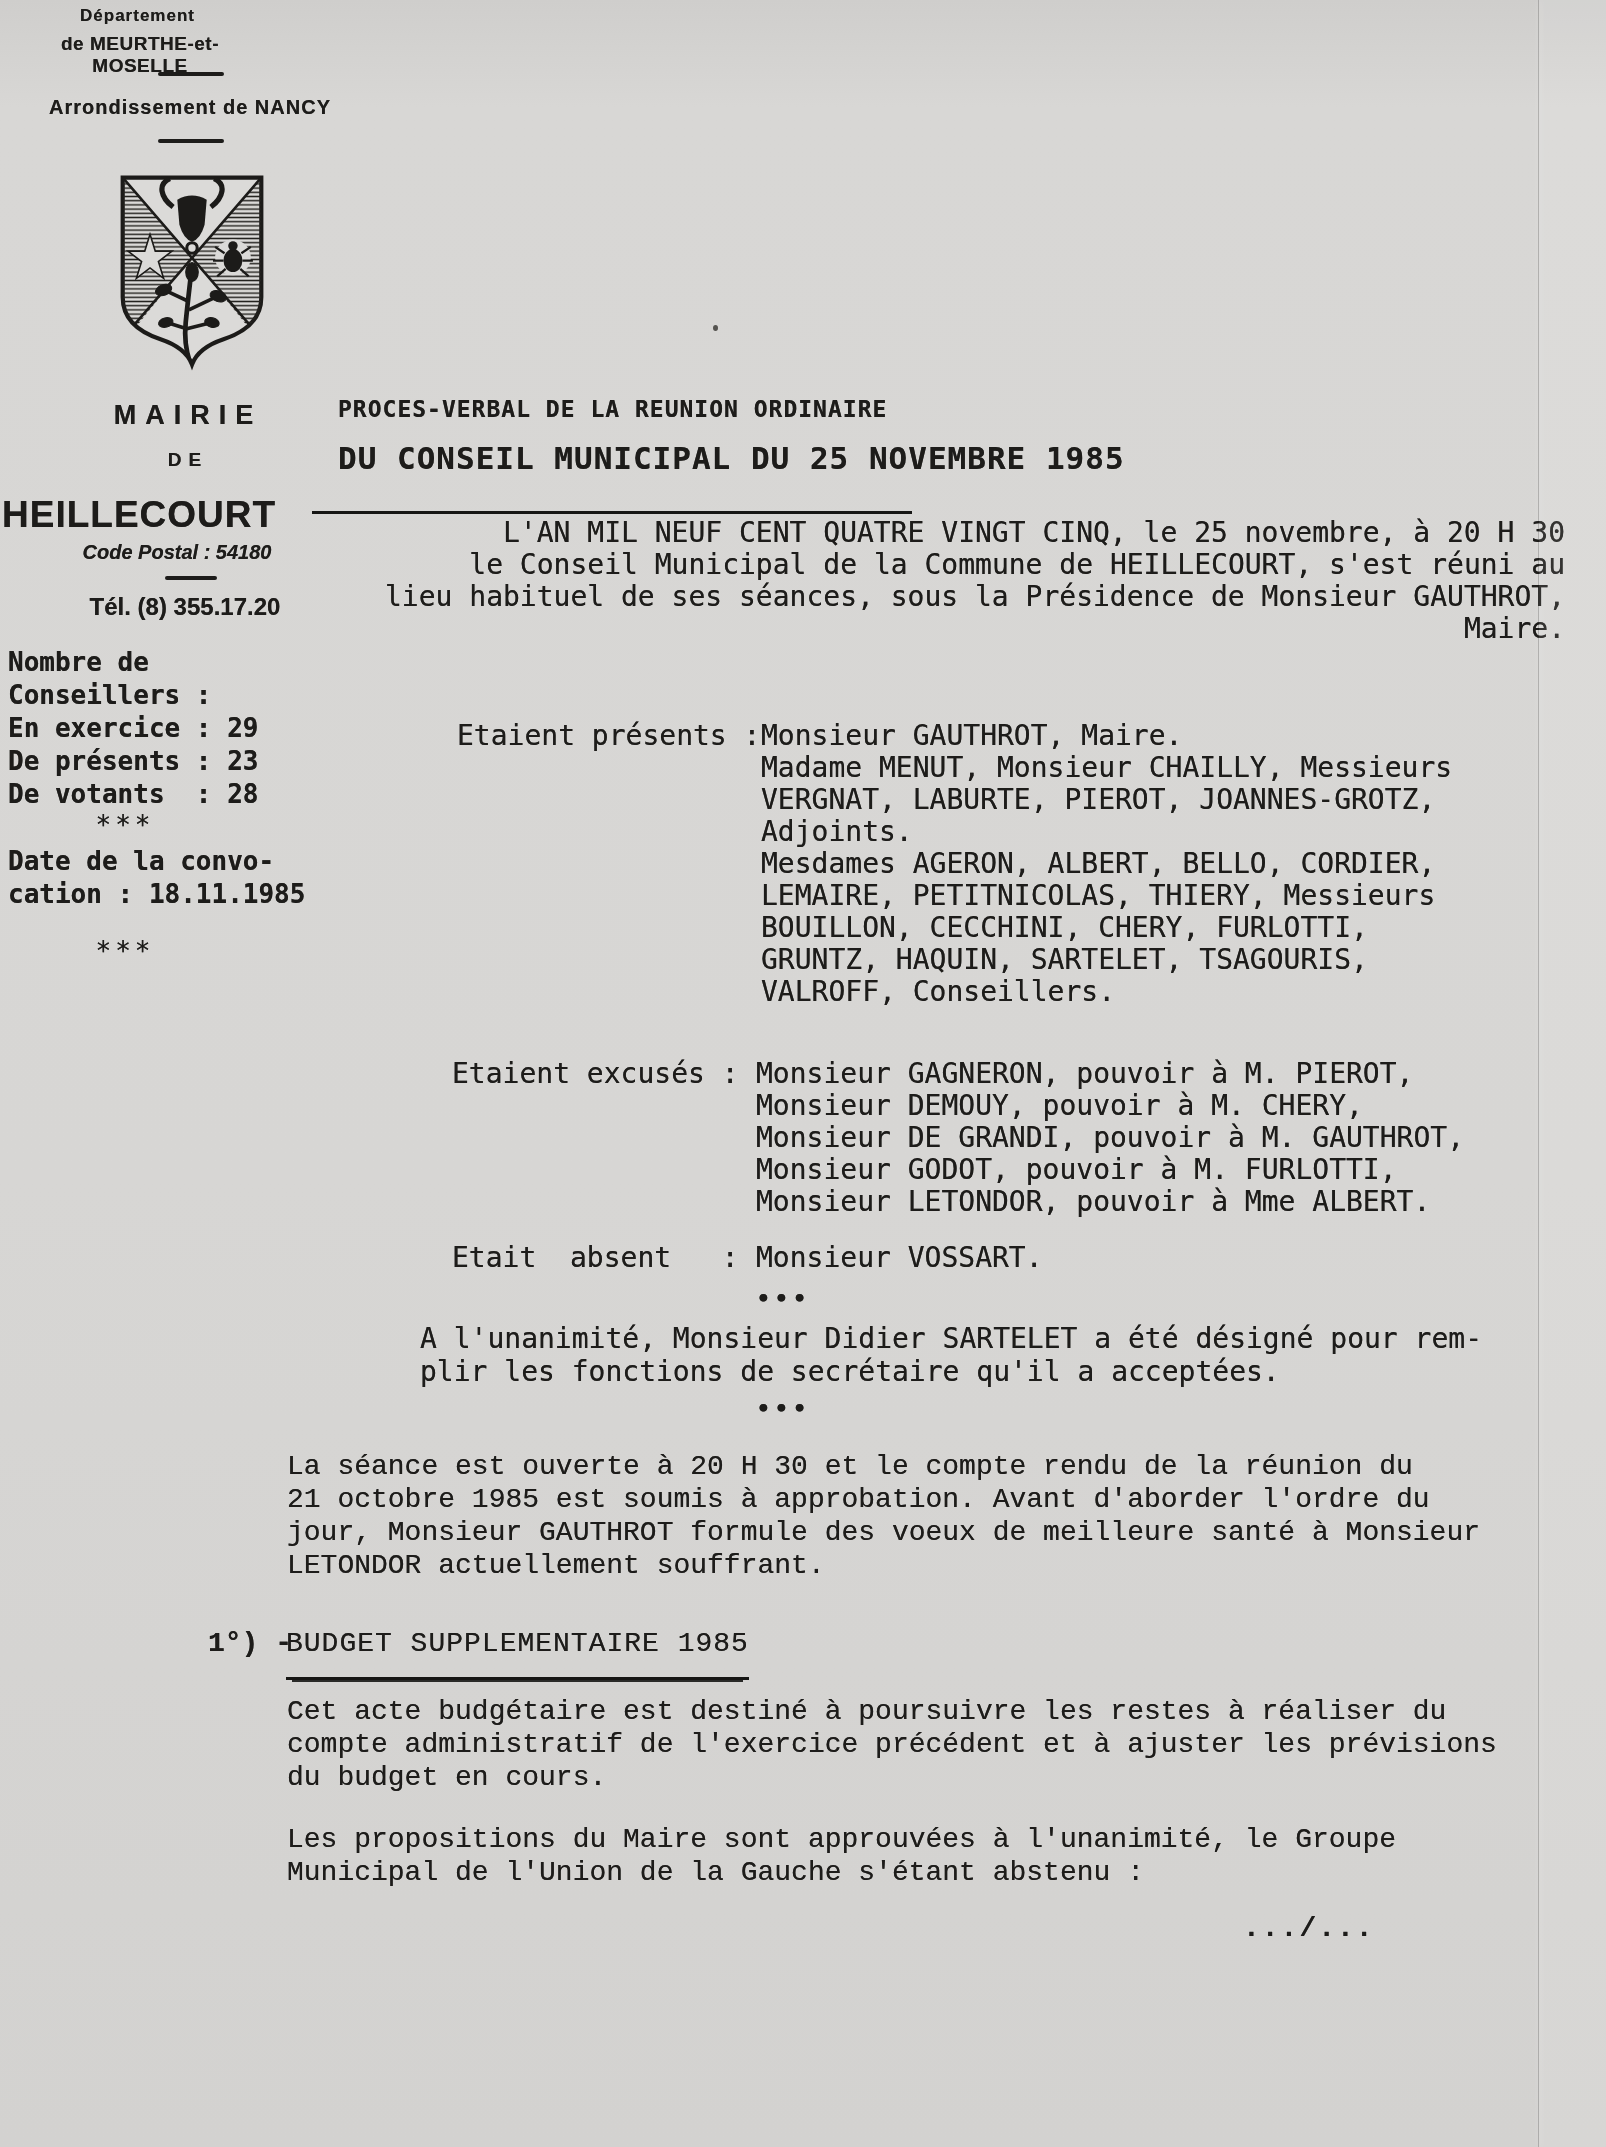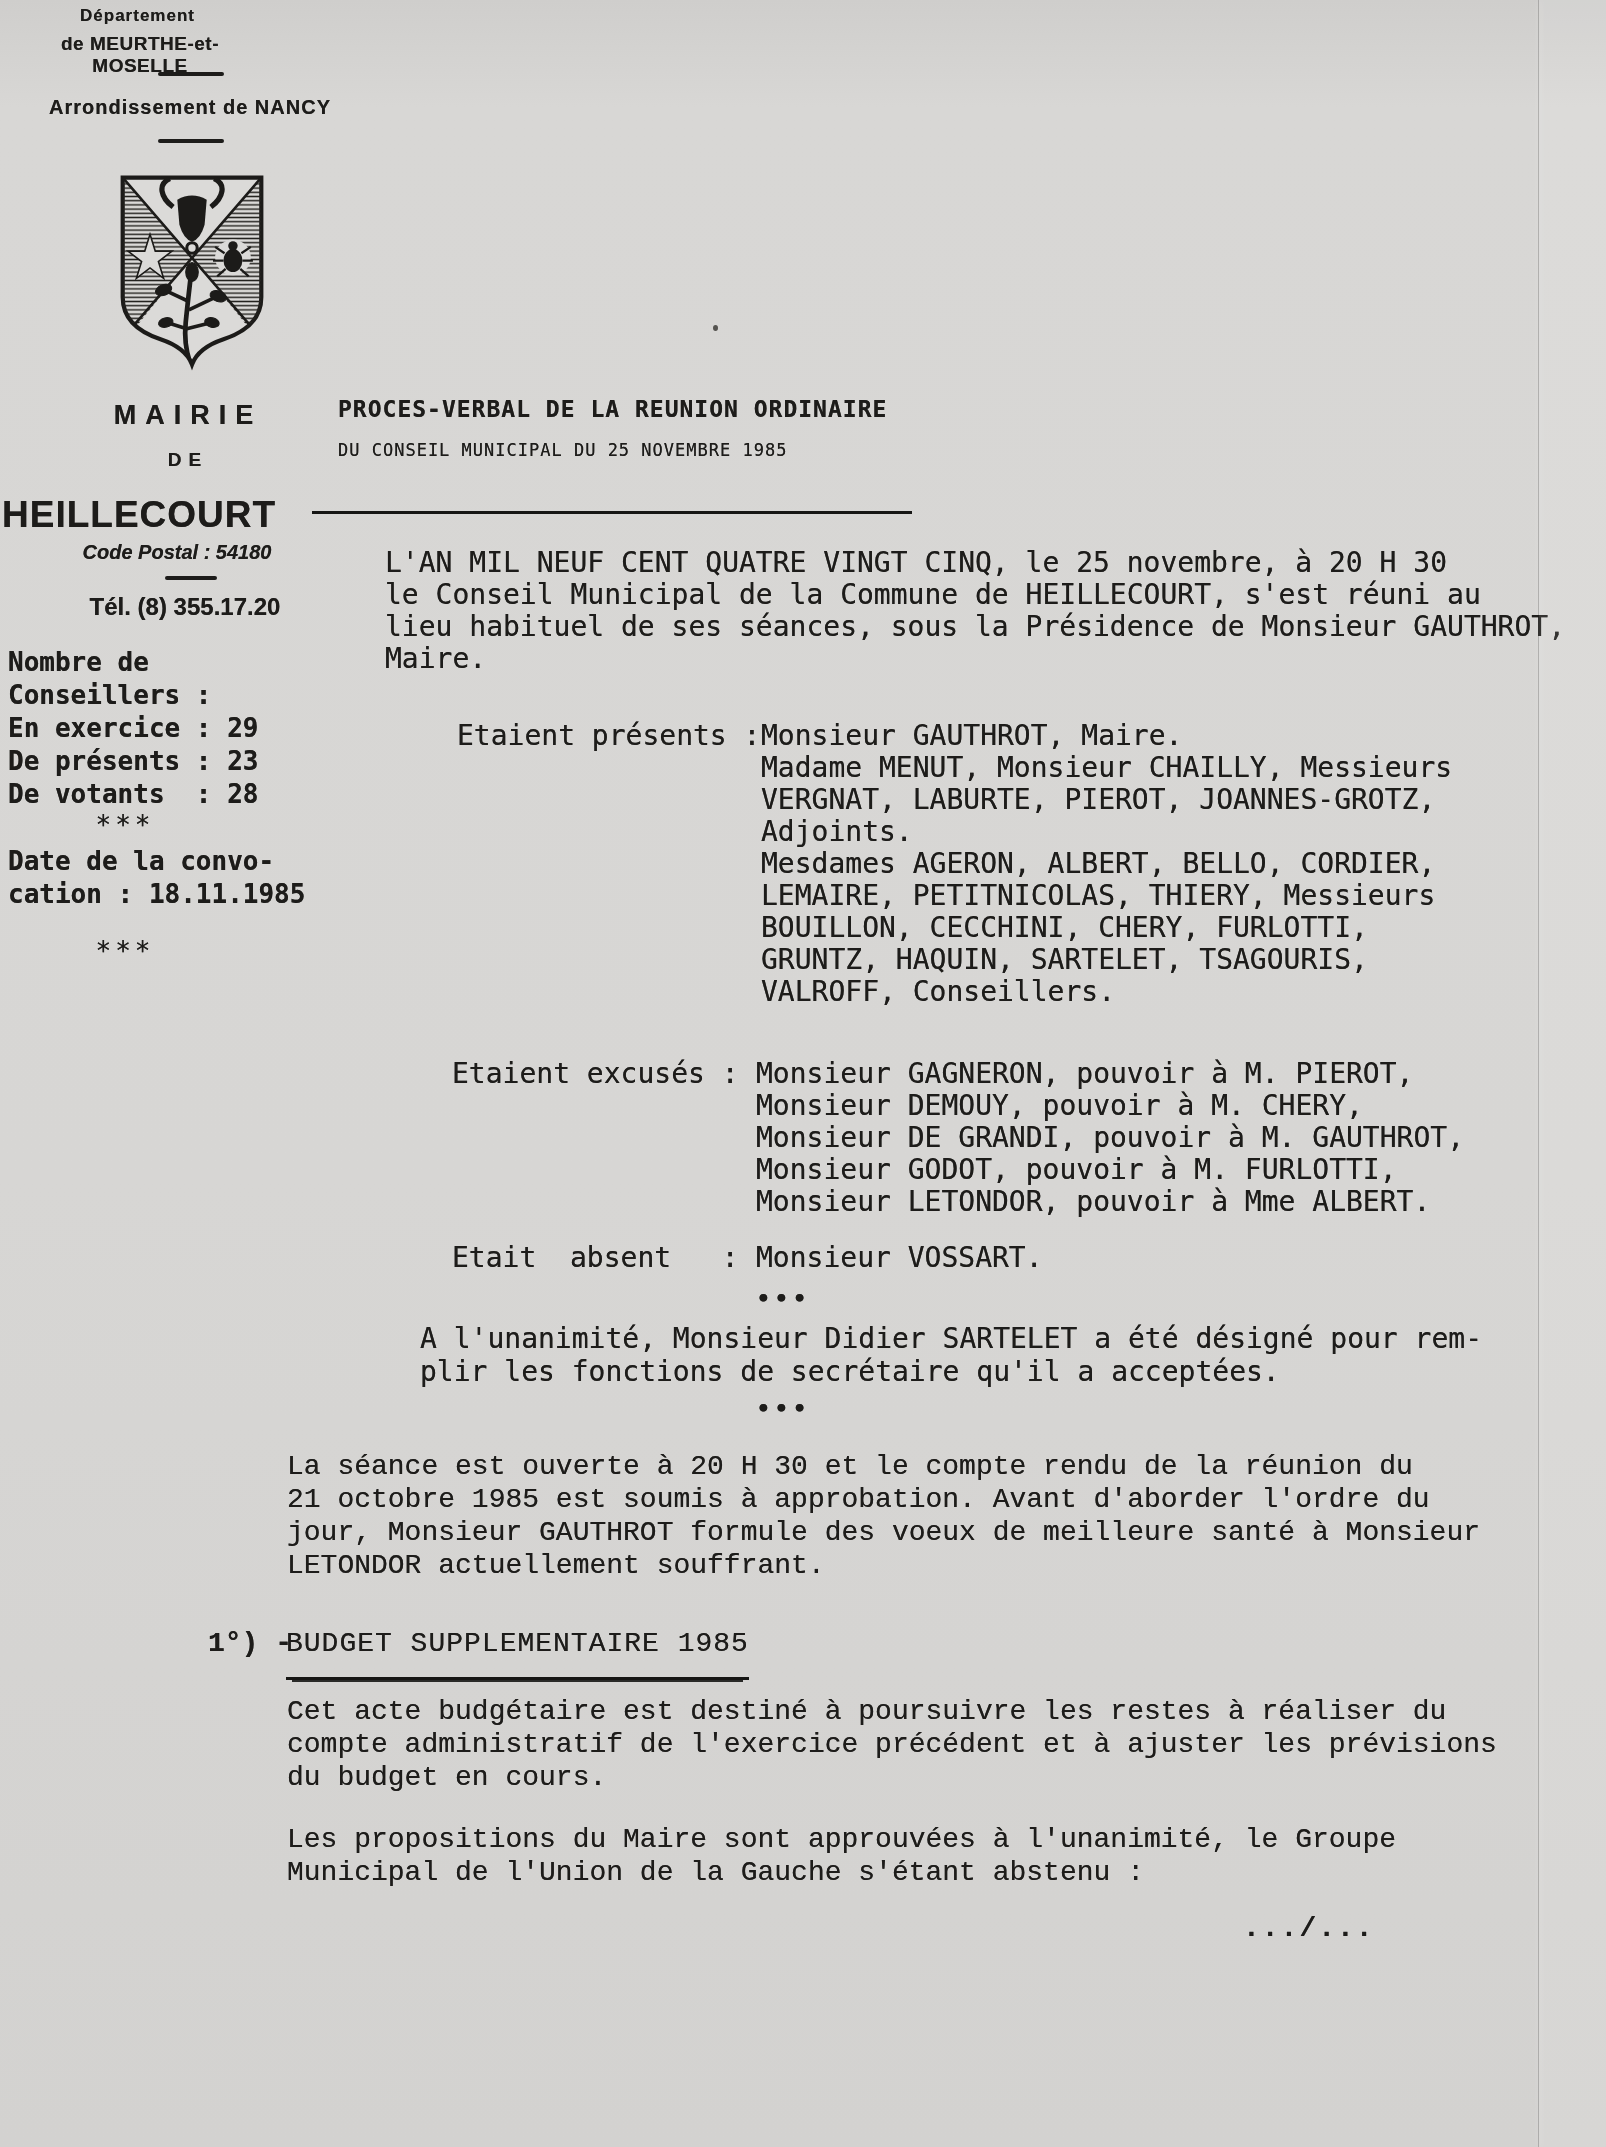--- a/index.html
+++ b/index.html
@@ -39,25 +39,25 @@
   .tel{top:593px;left:55px;width:260px;font-size:24px;text-align:center;}
 
   .counters{top:646px;left:8px;font-size:26px;line-height:33px;font-weight:bold;}
   .sb-dots{width:250px;text-align:center;font-size:26px;letter-spacing:4px;line-height:30px;}
   .dots1{top:810px;left:0px;}
   .convoc{top:845px;left:8px;font-size:26px;line-height:33px;font-weight:bold;}
   .dots2{top:936px;left:0px;}
 
   
   .title1{top:396px;left:338px;font-size:23px;font-weight:bold;letter-spacing:1px;}
-  .title2{top:440px;left:338px;font-size:17px;font-weight:normal;letter-spacing:1px;}
+  .title2{top:440px;left:338px;font-size:31px;font-weight:bold;letter-spacing:1px;}
   .title-rule{top:511px;left:312px;width:600px;height:3px;background:#161614;}
 
   .bodyblk{font-size:28px;line-height:32px;font-weight:500;}
-  .opening{top:547px;left:385px;}
+  .opening{top:517px;left:385px;text-align:right;}
   .attrow{display:flex;}
   .attlabel{flex:none;width:304px;}
   .presents{top:720px;left:457px;width:1090px;}
   .grp2{}
   .excuses{top:1058px;left:452px;width:1090px;}
   .absent{top:1242px;left:452px;width:1090px;}
   .m-dots{width:800px;text-align:center;font-size:22px;letter-spacing:5px;font-weight:bold;}
   .mdots1{top:1286px;left:384px;}
   .secretary{top:1322px;left:420px;line-height:33px;}
   .mdots2{top:1396px;left:384px;}

